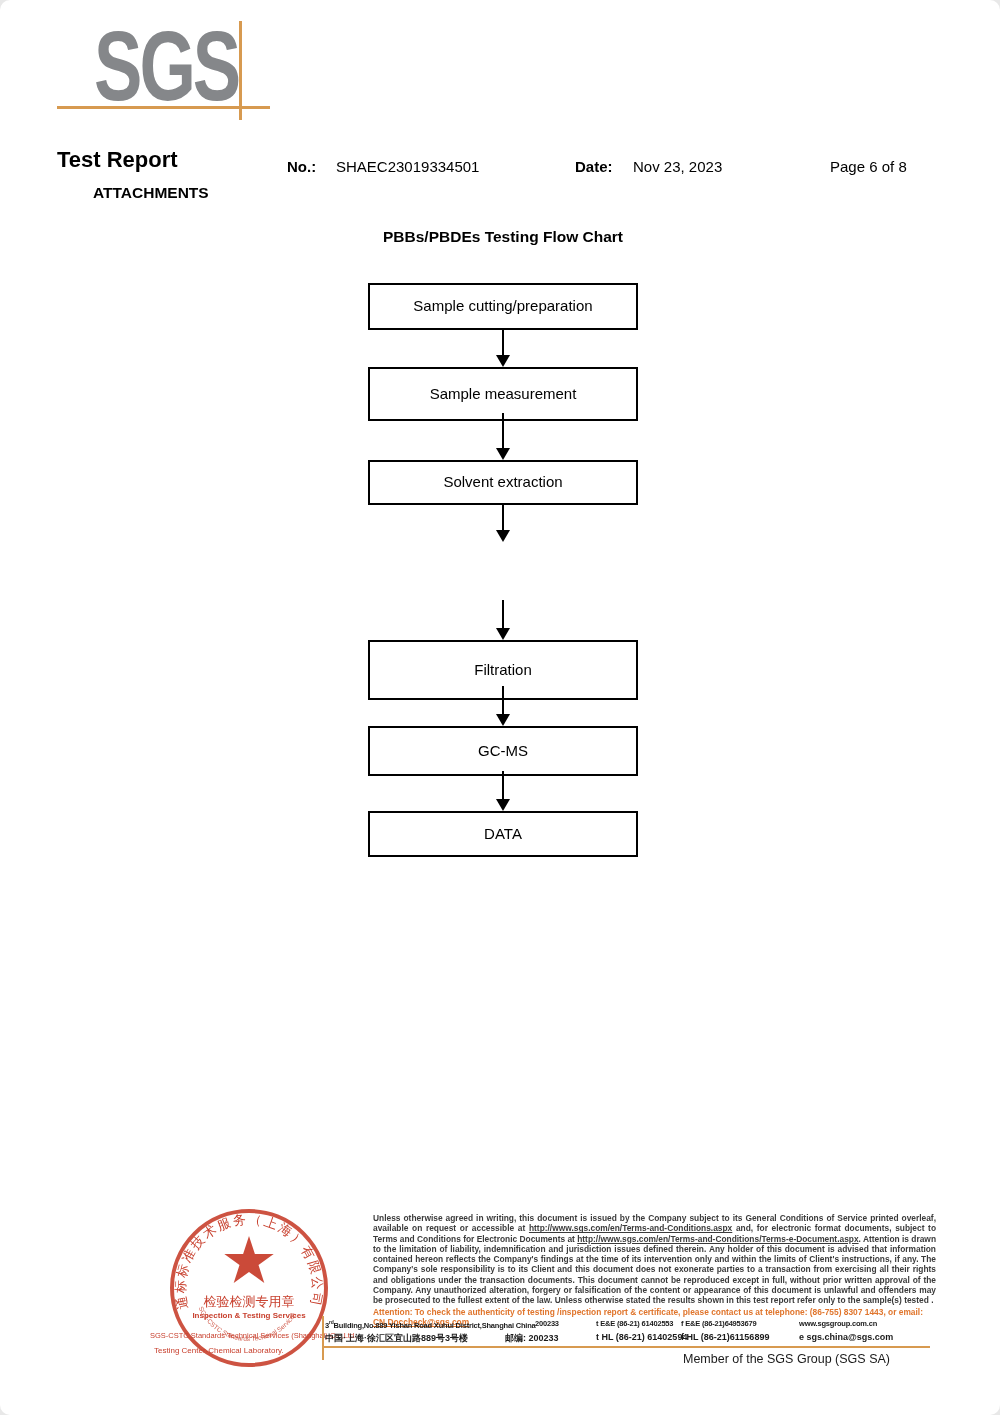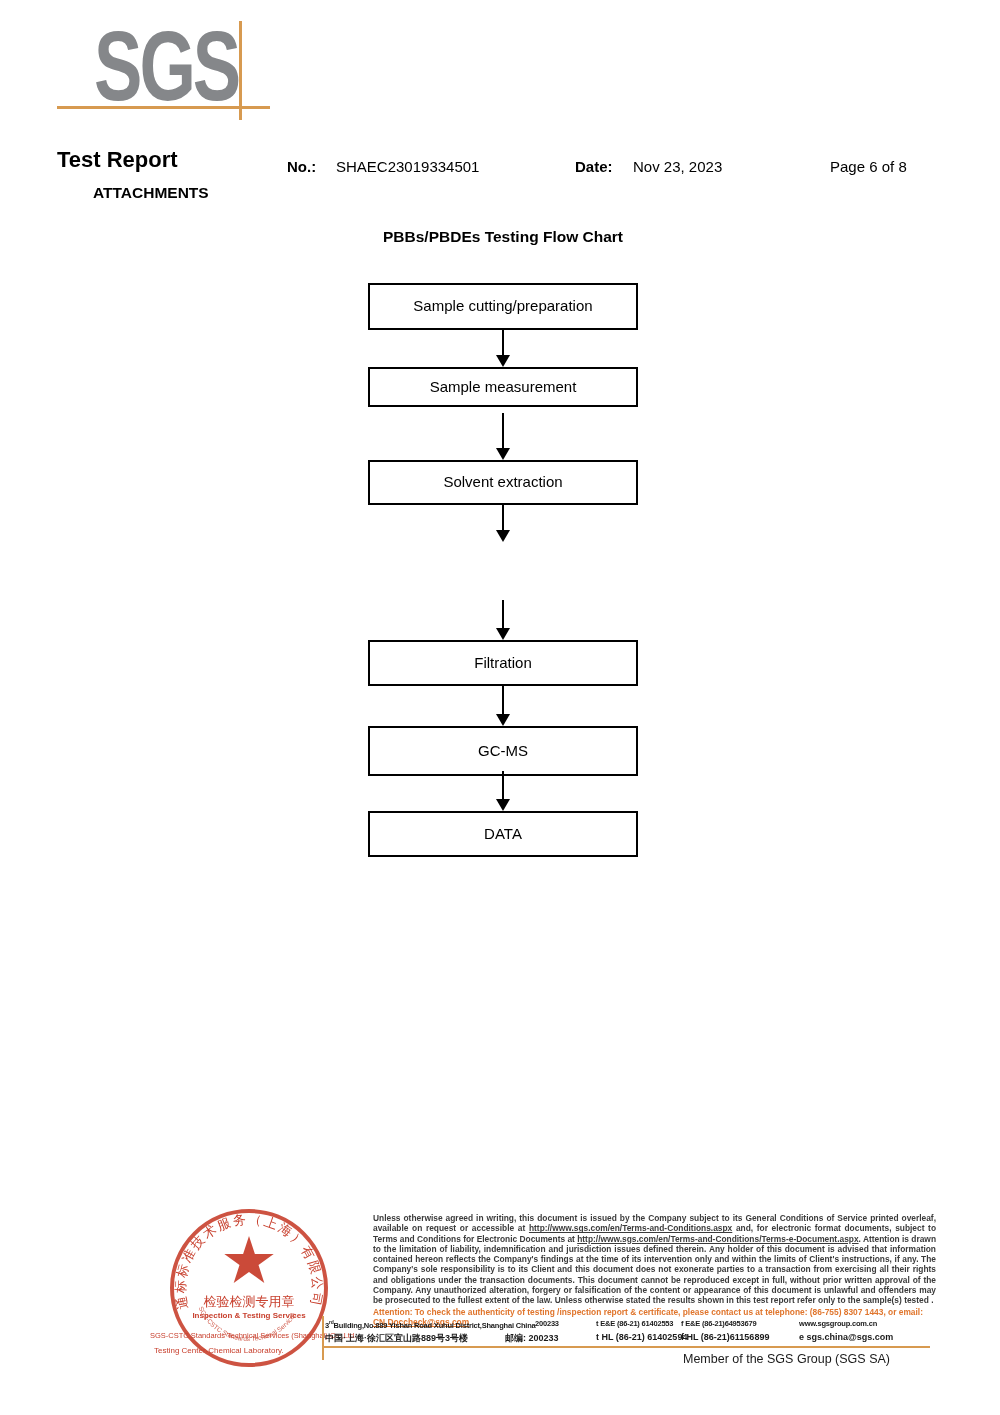--- a/index.html
+++ b/index.html
@@ -1,17 +1,17 @@
 <!DOCTYPE html>
 <html><head>
 <meta charset="utf-8">
 <style>
   * { margin:0; padding:0; box-sizing:border-box; }
   body { background:#e8e8e8; font-family:"Liberation Sans", sans-serif; }
-  .page { position:relative; width:1000px; height:1415px; background:#ffffff; margin:0 auto; overflow:hidden; }
+  .page { position:relative; width:1000px; height:1415px; background:#ffffff; margin:0 auto; overflow:hidden;border-radius:10px; }
 
   
   .sgs-logo-text{
     position:absolute; left:94px; top:17px;
     font-size:98px; font-weight:bold; line-height:1; letter-spacing:-4px;
     color:#85878a; transform:scaleX(.74); transform-origin:0 0;
   }
   .logo-hline{ position:absolute; left:57px; top:106px; width:213px; height:3px; background:#d79a50; }
   .logo-vline{ position:absolute; left:239px; top:21px; width:3px; height:99px; background:#d79a50; }
 
@@ -77,33 +77,33 @@
   <div class="hdr date-value">Nov 23, 2023</div>
   <div class="hdr page-label">Page 6 of 8</div>
 
   <div class="fc-title">PBBs/PBDEs Testing Flow Chart</div>
 
   <div class="fc-box" style="top:283px;height:47px">
     <span>Sample cutting/preparation</span>
   </div>
   <div class="fc-arrow" style="top:330px;height:37px"></div>
 
-  <div class="fc-box" style="top:367px;height:40px">
+  <div class="fc-box" style="top:367px;height:54px">
     <span>Sample measurement</span>
   </div>
   <div class="fc-arrow" style="top:413px;height:47px"></div>
 
   <div class="fc-box" style="top:460px;height:45px">
     <span>Solvent extraction</span>
   </div>
   <div class="fc-arrow" style="top:505px;height:37px"></div>
 
   <div class="fc-arrow" style="top:600px;height:40px"></div>
 
-  <div class="fc-box" style="top:640px;height:46px">
+  <div class="fc-box" style="top:640px;height:60px">
     <span>Filtration</span>
   </div>
   <div class="fc-arrow" style="top:686px;height:40px"></div>
 
   <div class="fc-box" style="top:726px;height:50px">
     <span>GC-MS</span>
   </div>
   <div class="fc-arrow" style="top:771px;height:40px"></div>
 
   <div class="fc-box" style="top:811px;height:46px">

